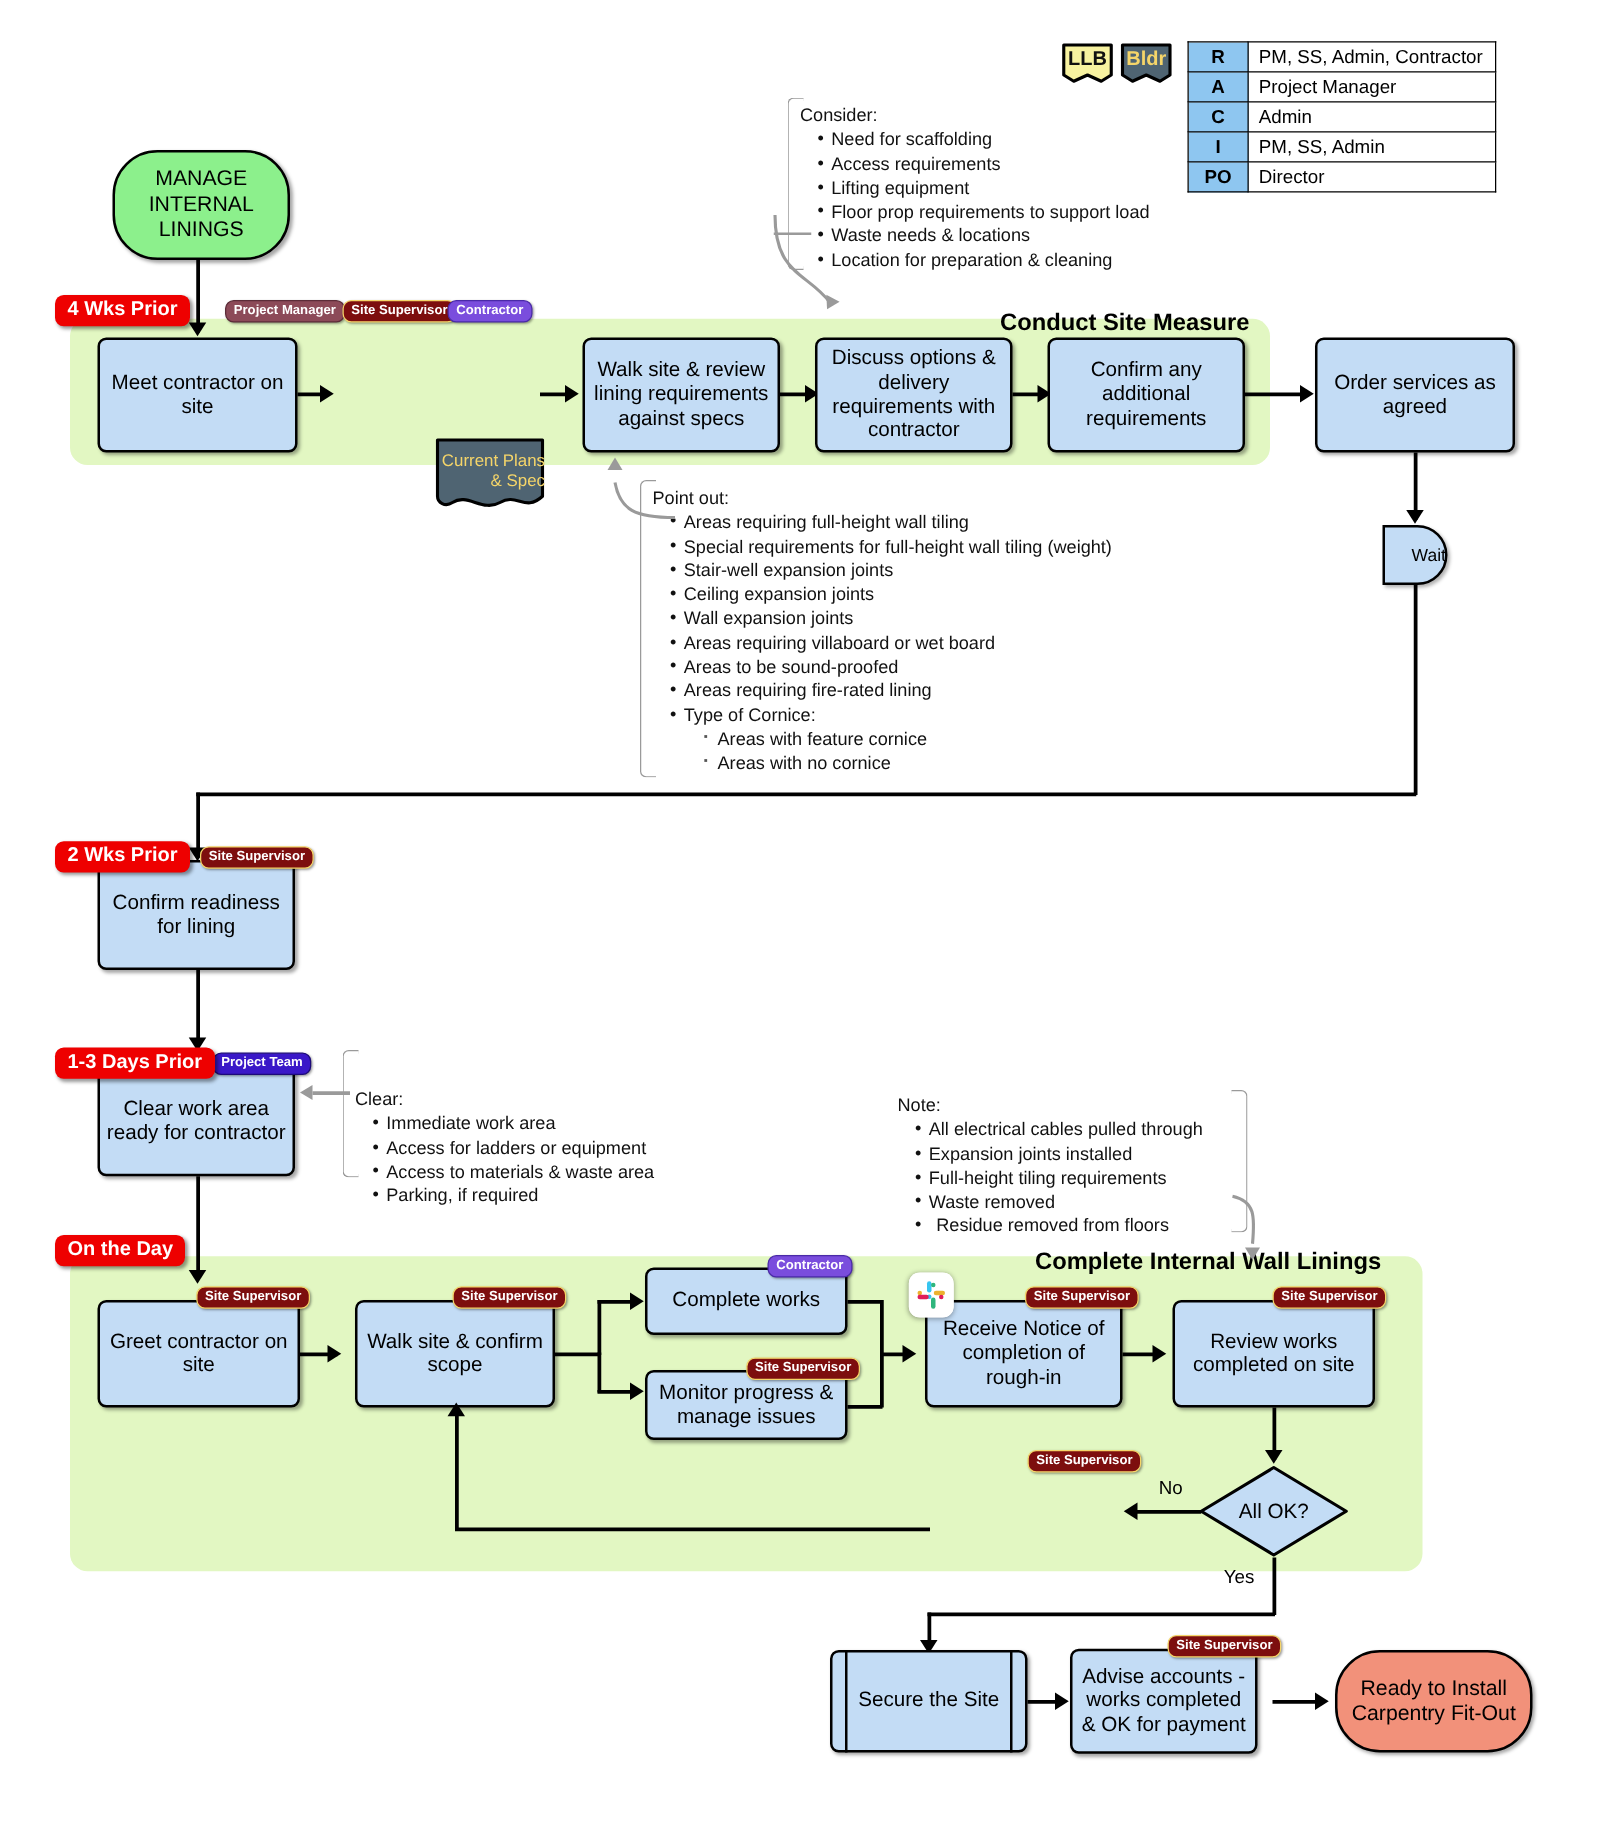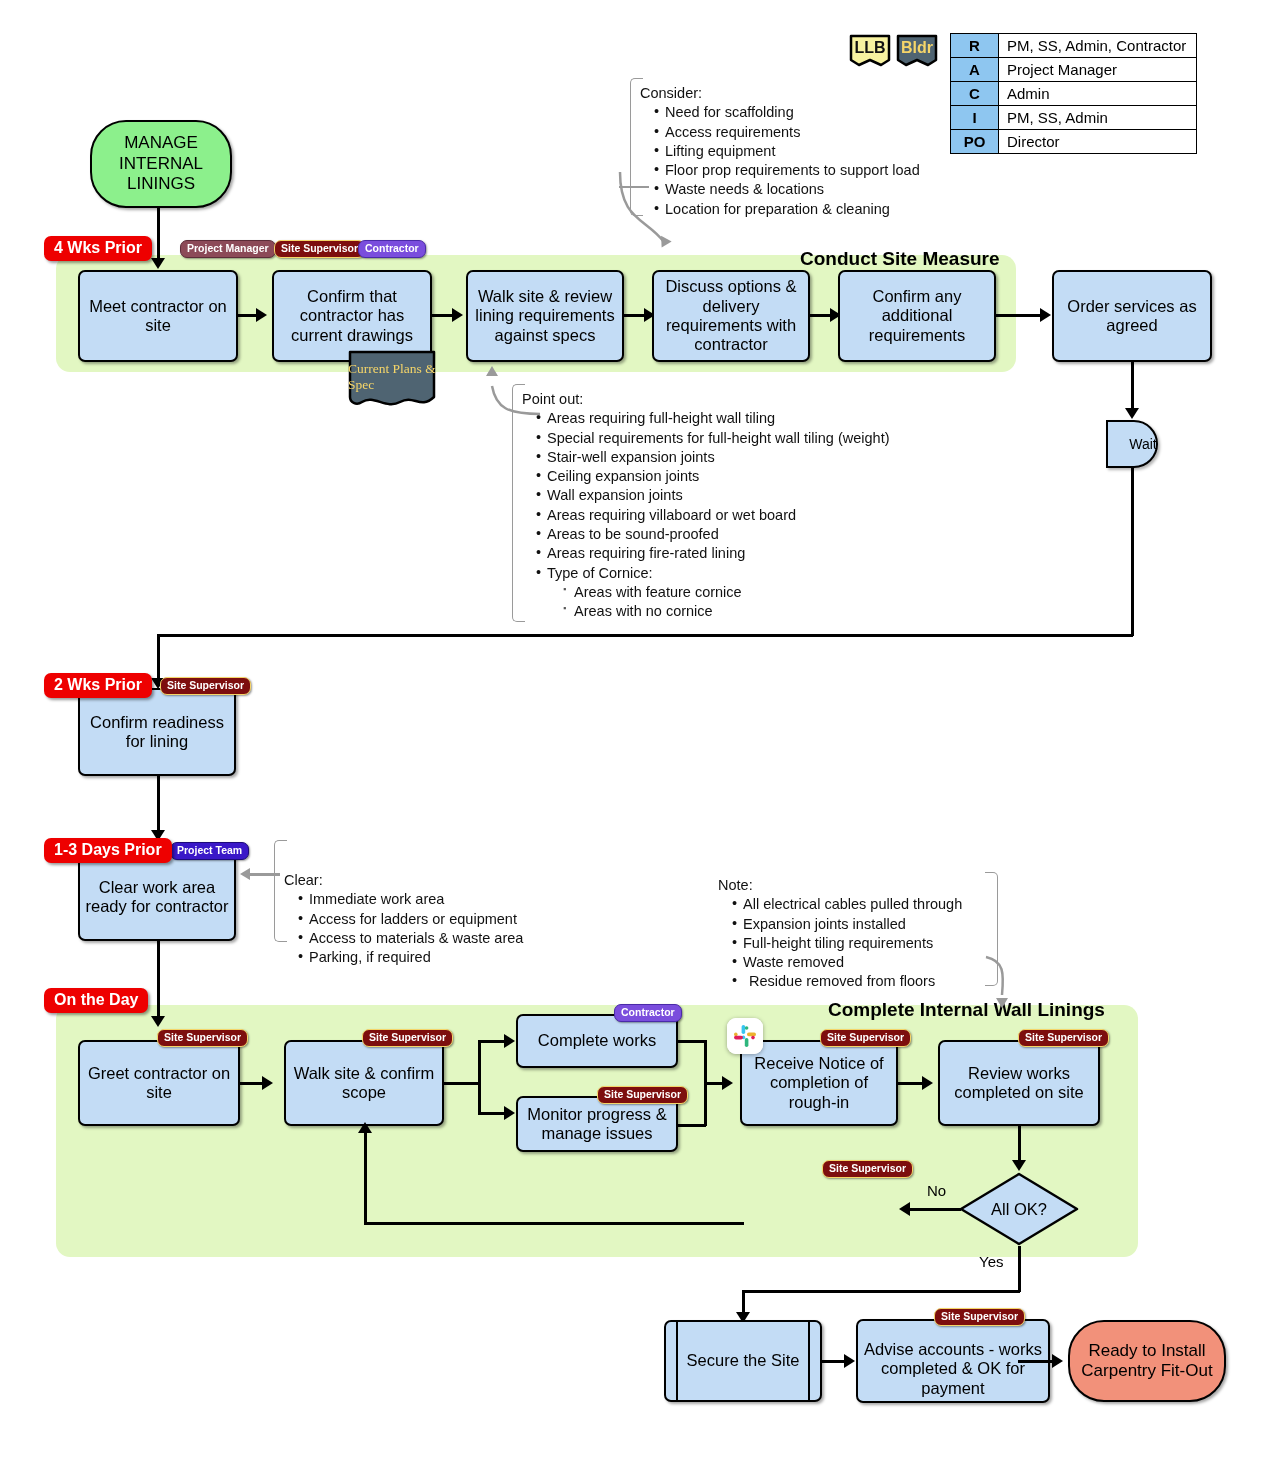--- a/index.html
+++ b/index.html
@@ -52,21 +52,21 @@
   .b-team{background:#3a18c8;border:1.5px solid #1d0a7a;}
 
   
   .phase{position:absolute;background:#ee0000;color:#fff;font-weight:bold;font-size:16px;
          border-radius:7px;padding:3px 10px 4px 10px;white-space:nowrap;z-index:9;
          box-shadow:2px 2px 3px rgba(0,0,0,.4);}
 
   
   .docshape{position:absolute;z-index:7;}
   .docshape .dtxt{position:absolute;inset:0;display:flex;align-items:center;justify-content:center;
-        text-align:left;color:#f5d569;font-size:13.5px;line-height:1.12;z-index:2;padding-bottom:9px;font-family:Liberation Serif, serif;}
+        text-align:right;color:#f5d569;font-size:13.5px;line-height:1.12;z-index:2;padding-bottom:9px;}
 
   
   .note{position:absolute;font-size:14.5px;color:#111;line-height:1.33;white-space:nowrap;}
   .note .hd{display:block;}
   .note ul{margin:0;padding:0 0 0 14px;list-style:none;}
   .note li{position:relative;padding-left:11px;}
   .note li::before{content:"\2022";position:absolute;left:0;top:-1px;}
   .note ul ul{padding-left:16px;}
   .note ul ul li::before{content:"\25AA";font-size:9px;top:1px;color:#555;}
 
@@ -173,23 +173,20 @@
   <div class="badge b-pm" style="left:180px;top:240px;">Project Manager</div>
   <div class="badge b-ss" style="left:274px;top:240px;">Site Supervisor</div>
   <div class="badge b-con" style="left:358px;top:240px;">Contractor</div>
 
   <div class="node" style="left:78px;top:270px;width:160px;height:92px;">
     <span>Meet contractor on site</span>
   </div>
   <div class="ln lnh" style="left:238px;top:314px;width:24px;"></div>
   <div class="ar ar-r" style="left:256px;top:308px;"></div>
 
-  <div class="node" style="left:272px;top:270px;width:160px;height:92px;">
-    <span>Confirm that contractor has current drawings</span>
-  </div>
   <div class="ln lnh" style="left:432px;top:314px;width:26px;"></div>
   <div class="ar ar-r" style="left:452px;top:308px;"></div>
 
   <div class="docshape" style="left:348px;top:350px;width:88px;height:62px;">
     <svg width="88" height="62" viewBox="0 0 88 62" style="position:absolute;inset:0;">
       <path d="M2,2 L86,2 L86,47 C72,60 66,44 52,52 C38,60 26,44 14,52 C8,56 2,52 2,47 Z" fill="#4f6472" stroke="#000" stroke-width="2.5" stroke-linejoin="round"></path>
     </svg>
     <span class="dtxt">Current Plans &amp; Spec</span>
   </div>
 
@@ -406,21 +403,21 @@
   <div class="ln lnv" style="left:742px;top:1290px;height:28px;"></div>
   <div class="ar ar-d" style="left:736px;top:1312px;"></div>
 
   <div class="node subproc" style="left:664px;top:1320px;width:158px;height:82px;">
     <span>Secure the Site</span>
   </div>
   <div class="ln lnh" style="left:822px;top:1360px;width:28px;"></div>
   <div class="ar ar-r" style="left:844px;top:1354px;"></div>
 
   <div class="badge b-ss" style="left:934px;top:1308px;">Site Supervisor</div>
-  <div class="node" style="left:856px;top:1319px;width:194px;height:84px;align-items:flex-end;">
+  <div class="node" style="left:856px;top:1319px;width:150px;height:84px;">
     <span>Advise accounts - works completed &amp; OK for payment</span>
   </div>
   <div class="ln lnh" style="left:1018px;top:1360px;width:40px;"></div>
   <div class="ar ar-r" style="left:1052px;top:1354px;"></div>
 
   <div class="term end" style="left:1068px;top:1320px;width:158px;height:82px;">
     <span>Ready to Install Carpentry Fit-Out</span>
   </div>
 
 </div>

